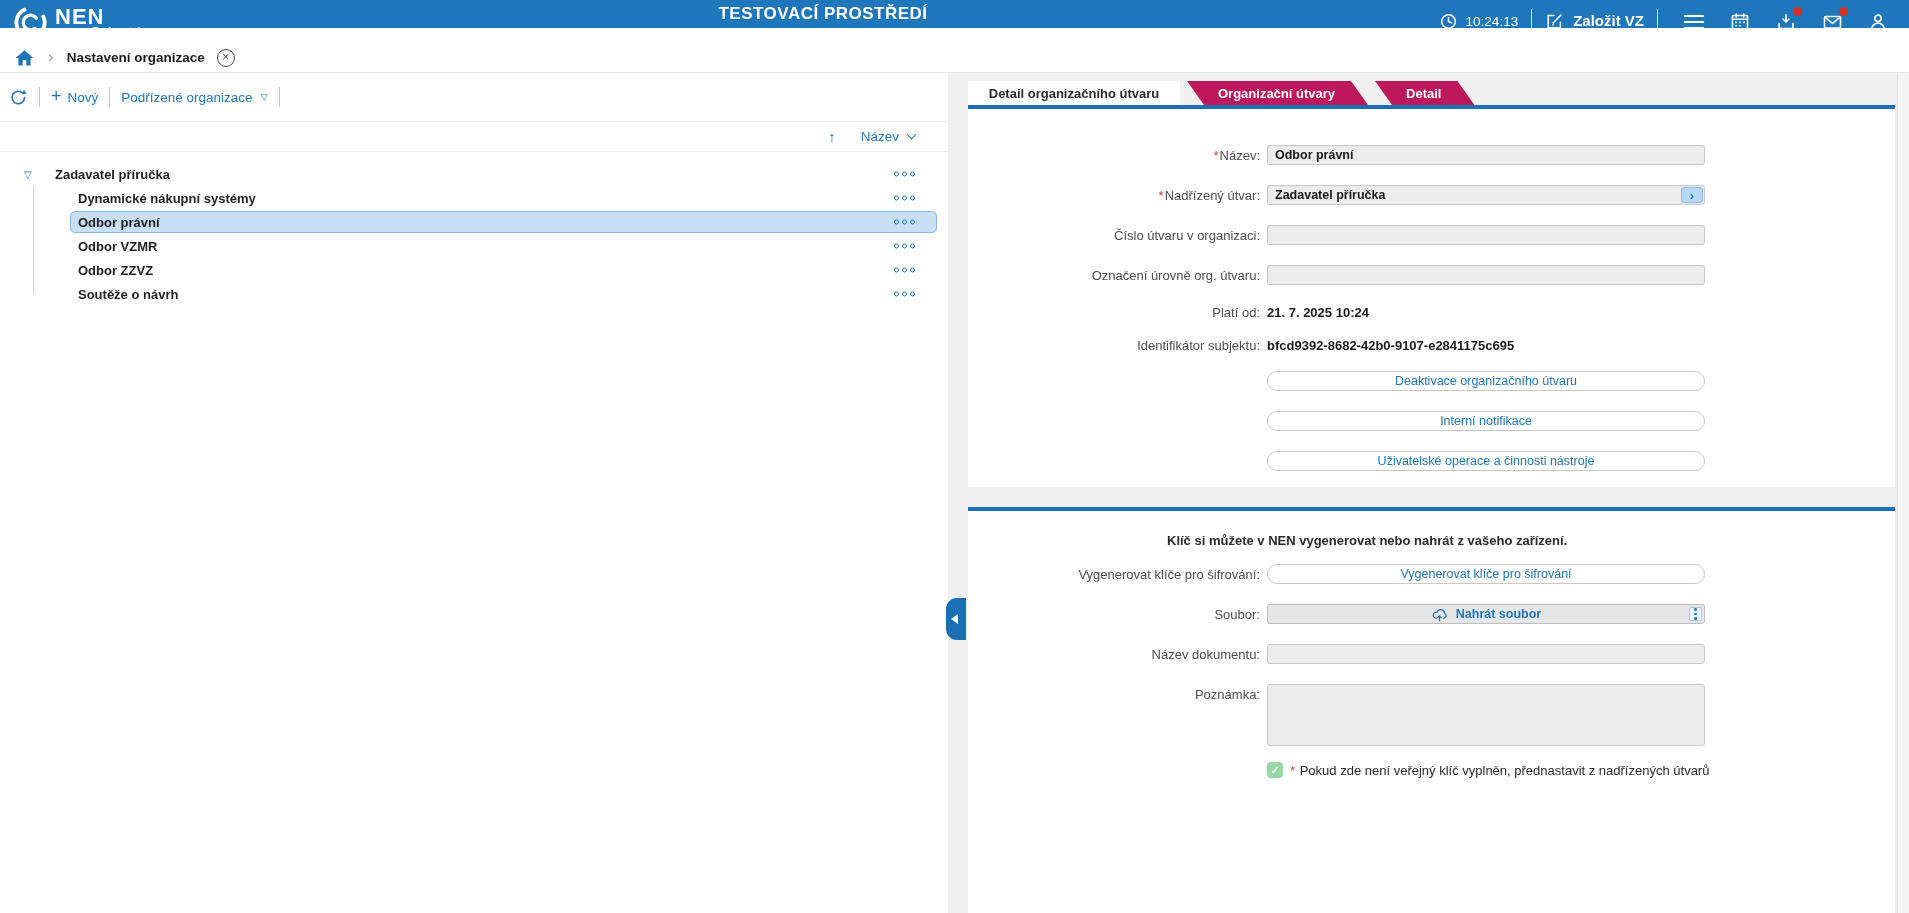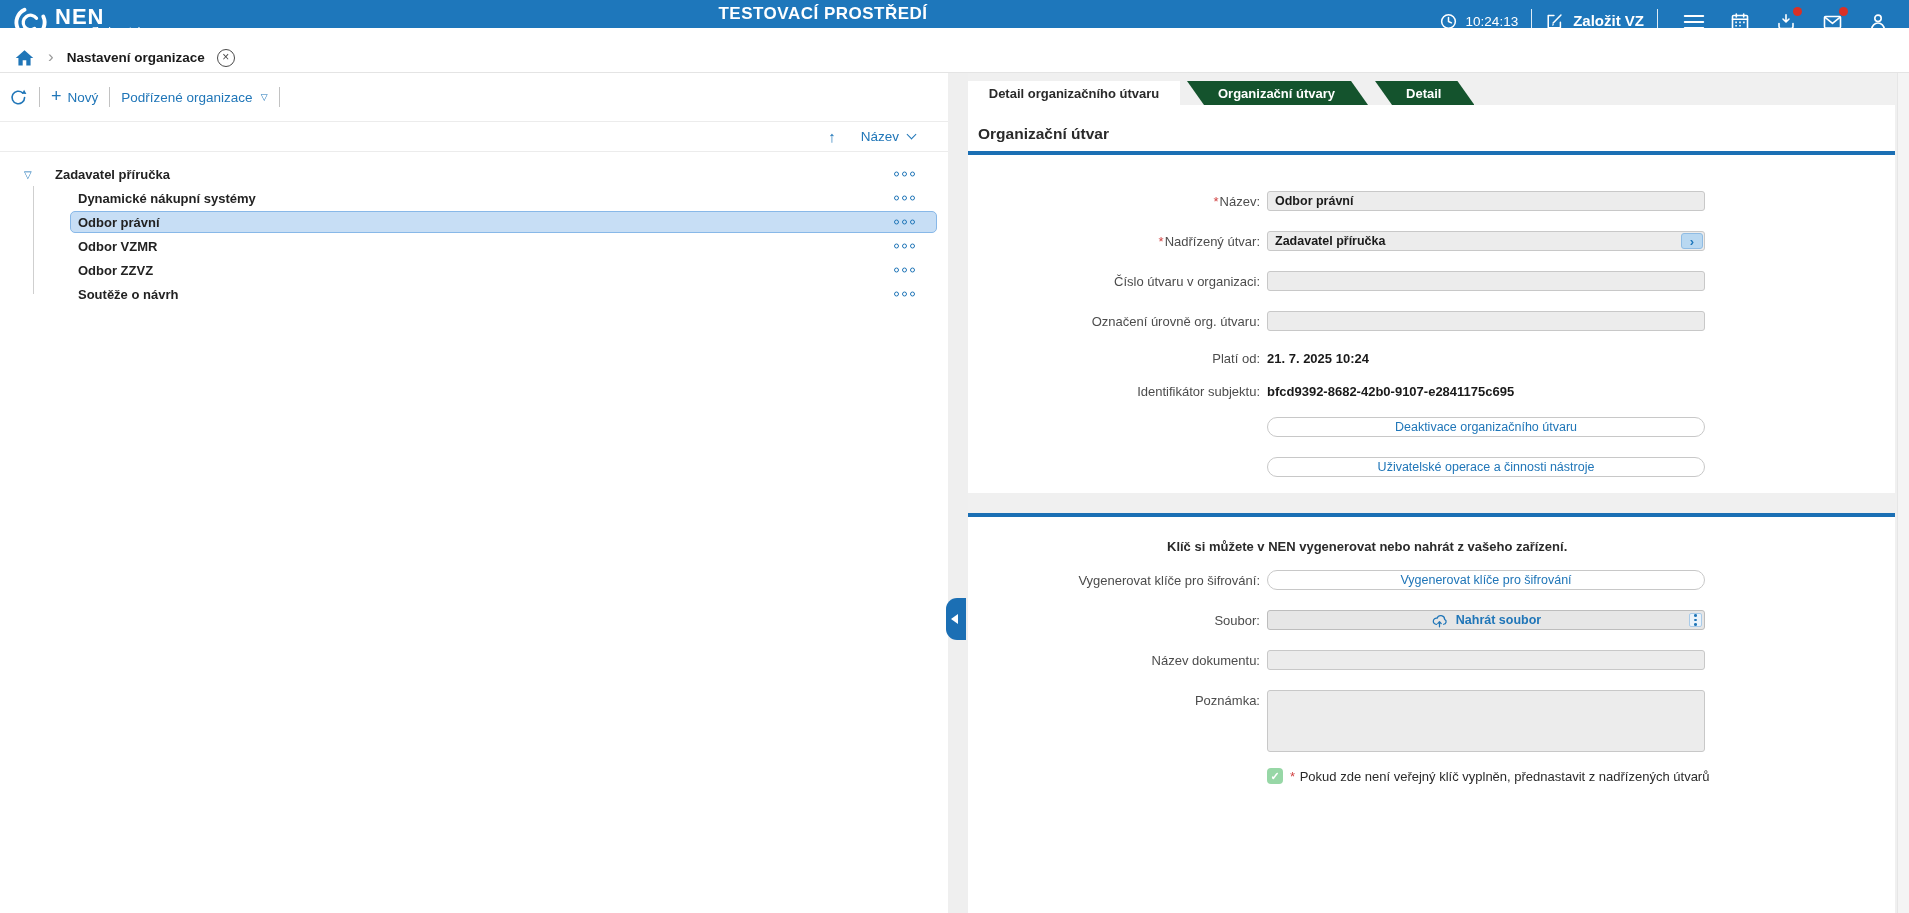--- a/index.html
+++ b/index.html
@@ -58,21 +58,21 @@
   .gutter { position:absolute; left:948px; top:73px; width:20px; bottom:0; background:#efefef; }
   .collapse-handle { position:absolute; left:946px; top:598px; width:20px; height:42px; background:#1b6fb4; border-radius:11px 0 0 11px; display:flex; align-items:center; cursor:pointer; z-index:6; }
   .handle-tri { width:0; height:0; border-top:5px solid transparent; border-bottom:5px solid transparent; border-right:7px solid #fff; margin-left:5px; }
 
   
   .right-panel { position:absolute; left:968px; top:73px; right:0; bottom:0; background:#f0f0f0; display:flex; flex-direction:column; }
   .scroll-strip { position:absolute; right:0; top:0; width:12px; bottom:0; background:#f4f4f4; border-left:1px solid #e6e6e6; }
   .tab-strip { height:32px; display:flex; align-items:flex-end; flex:none; }
   .tab { height:24px; display:flex; align-items:center; font-size:13px; font-weight:bold; cursor:pointer; white-space:nowrap; }
   .tab-active { background:#fff; color:#2a2a2a; width:212px; justify-content:center; }
-  .tab-blue { background:#14532d; color:#fff; padding:0 33px 0 31px; clip-path:polygon(0 0, calc(100% - 17px) 0, 100% 100%, 17px 100%); margin-left:7px; }
+  .tab-blue { background:#be185d; color:#fff; padding:0 33px 0 31px; clip-path:polygon(0 0, calc(100% - 17px) 0, 100% 100%, 17px 100%); margin-left:7px; }
   .card { background:#fff; margin-right:14px; }
   .card1 { flex:none; padding-bottom:16px; }
   .card-gap { height:20px; flex:none; }
   .card2 { flex:1; }
   .section-title { font-size:15.5px; font-weight:bold; color:#2a2a2a; margin:0 0 8px 10px; }
   .card1 .section-title { padding-top:20px; }
   .card2 .section-title { padding-top:8px; }
   .section-underline { height:4px; background:#1b6fb4; }
 
   .form { margin-top:36px; }
@@ -275,21 +275,20 @@
 
 <div class="right-panel">
 
   <div class="tab-strip">
     <div class="tab tab-active">Detail organizačního útvaru</div>
     <div class="tab tab-blue">Organizační útvary</div>
     <div class="tab tab-blue">Detail</div>
   </div>
 
   <div class="card card1">
-    <div class="section-title">Organizační útvar</div>
     <div class="section-underline"></div>
 
     <div class="form">
       <div class="form-row">
         <div class="cell-label"><span class="req">*</span><span>Název:</span></div>
         <div class="cell-control">
           <input class="txt-input" type="text" value="Odbor právní" style="">
         </div>
       </div>
 
@@ -324,20 +323,26 @@
 
       <div class="form-row text-row">
         <div class="cell-label">Identifikátor subjektu:</div>
         <div class="static-value">bfcd9392-8682-42b0-9107-e2841175c695</div>
       </div>
 
       <div class="form-row">
         <div class="cell-label"></div>
         <div class="cell-control">
           <button class="action-btn">Deaktivace organizačního útvaru</button>
+        </div>
+      </div>
+      <div class="form-row">
+        <div class="cell-label"></div>
+        <div class="cell-control">
+          <button class="action-btn">Interní notifikace</button>
         </div>
       </div>
       <div class="form-row" style="margin-bottom:0;">
         <div class="cell-label"></div>
         <div class="cell-control">
           <button class="action-btn">Uživatelské operace a činnosti nástroje</button>
         </div>
       </div>
     </div>
   </div>

